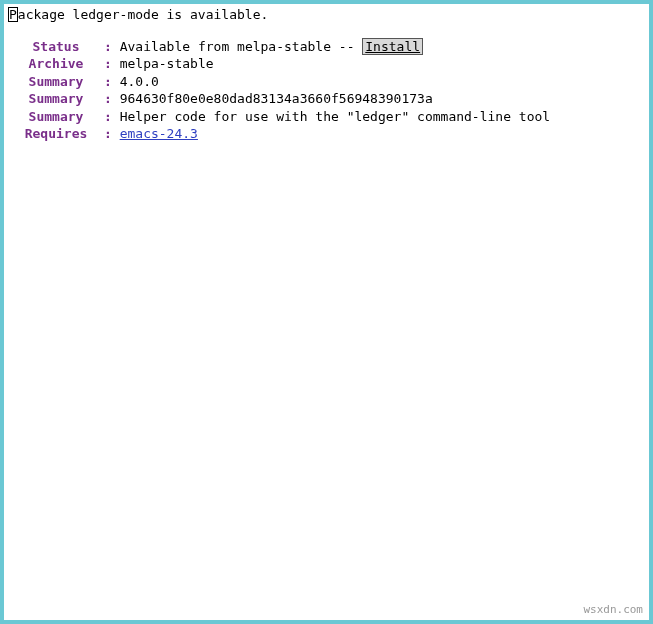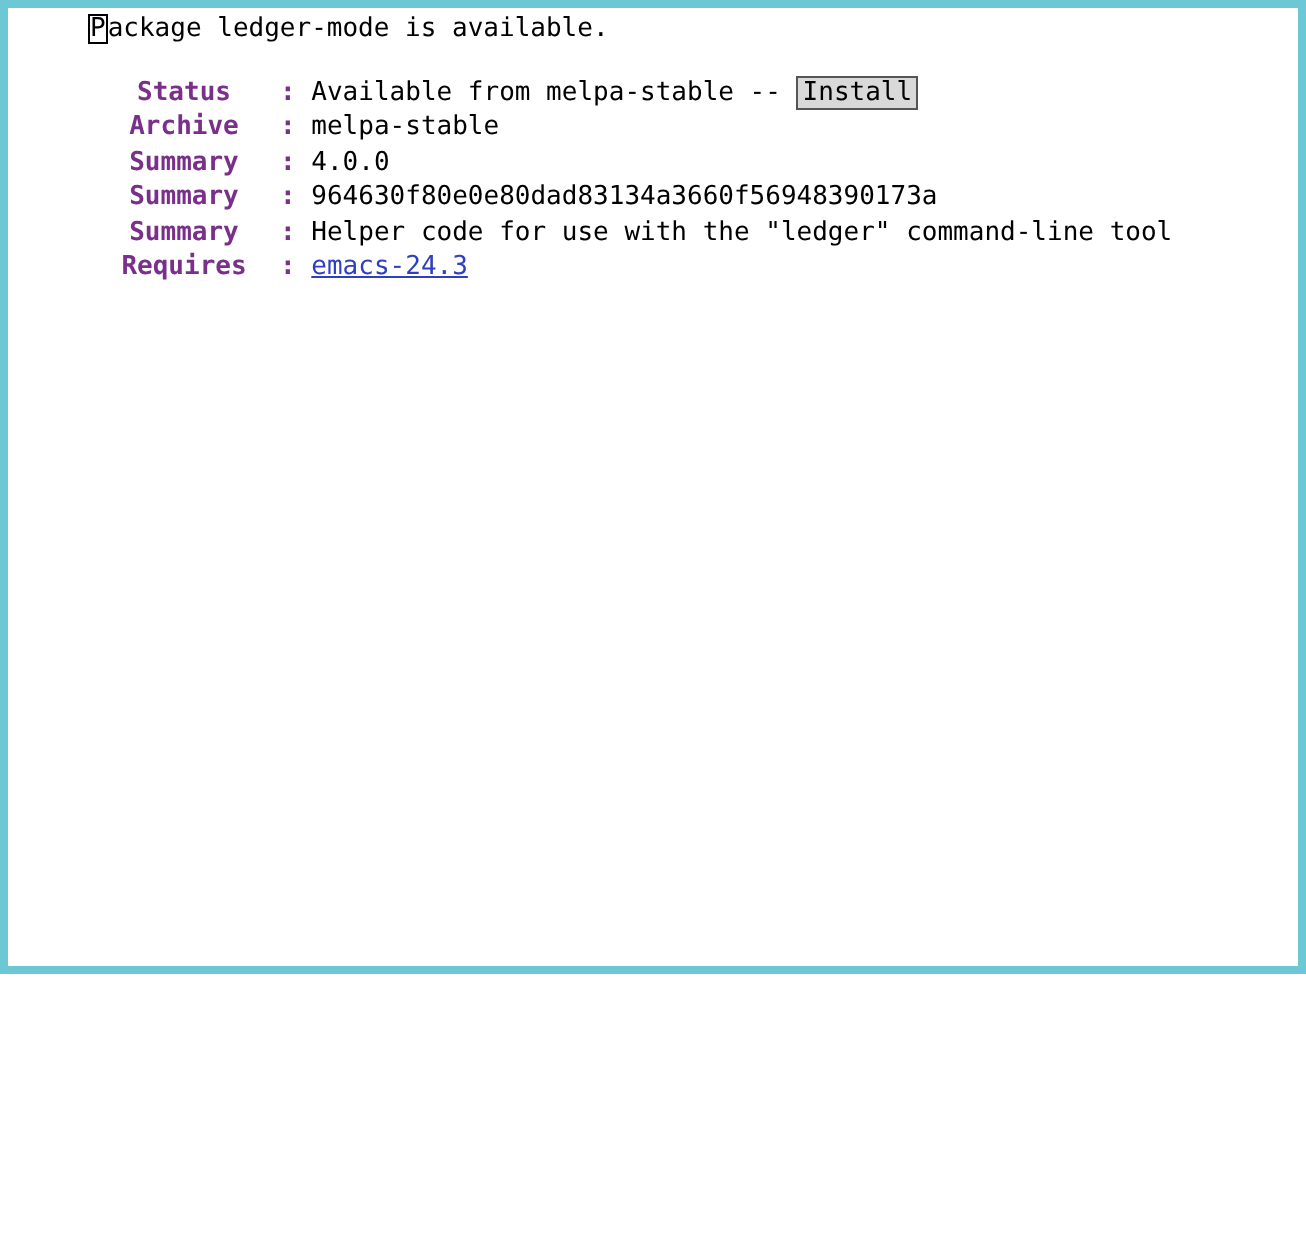--- a/index.html
+++ b/index.html
@@ -11,25 +11,24 @@
       font-family: "DejaVu Sans Mono", "Liberation Mono", Consolas, monospace;
       font-size: 13px;
       background: #fff;
       width: 653px;
       height: 624px;
       position: relative;
     }
     .frame {
       border: 4px solid #6bc8d4;
       width: 653px;
-      height: 487px;
+      height: 624px;
       position: relative;
       display: flex;
       flex-direction: column;
-      padding-left: 36px;
     }
     .content {
       flex: 1;
       padding: 2px 4px;
       background: #fff;
       overflow: hidden;
       line-height: 1.35;
     }
     .header-line {
       white-space: pre;
@@ -54,20 +53,21 @@
       color: #7a2f8a;
       font-weight: bold;
     }
     .install-btn {
       background: #d9d9d9;
       border: 1px solid #555;
       padding: 0 2px;
       cursor: pointer;
       font-family: inherit;
       font-size: inherit;
+      text-decoration: underline;
     }
     .link {
       color: #2e3fc1;
       text-decoration: underline;
       cursor: pointer;
     }
     .body-text {
       margin-top: 14px;
       white-space: pre-wrap;
     }
@@ -113,13 +113,14 @@
 
     <div class="field-row"><span class="field-label">Summary</span><span class="colon">:</span> <span>964630f80e0e80dad83134a3660f56948390173a</span></div>
 
     <div class="field-row"><span class="field-label">Summary</span><span class="colon">:</span> <span>Helper code for use with the "ledger" command-line tool</span></div>
 
     <div class="field-row"><span class="field-label">Requires</span><span class="colon">:</span> <span class="link">emacs-24.3</span></div>
 
   </div>
 
 
+  <div class="echo"><span>wsxdn.com</span></div>
 </div>
 
 </body></html>

